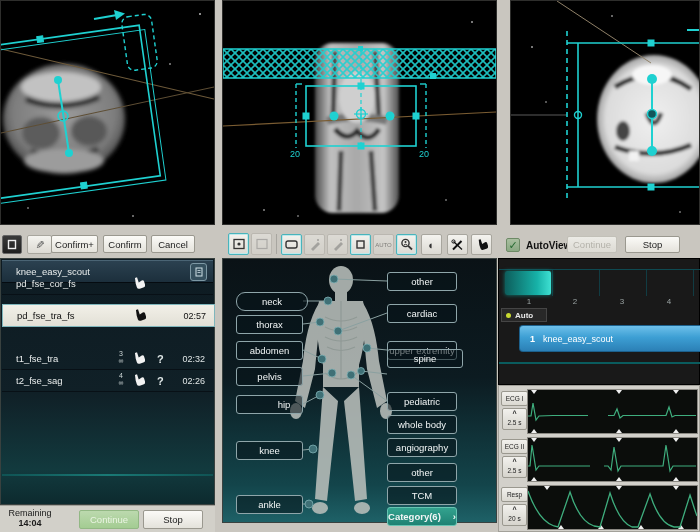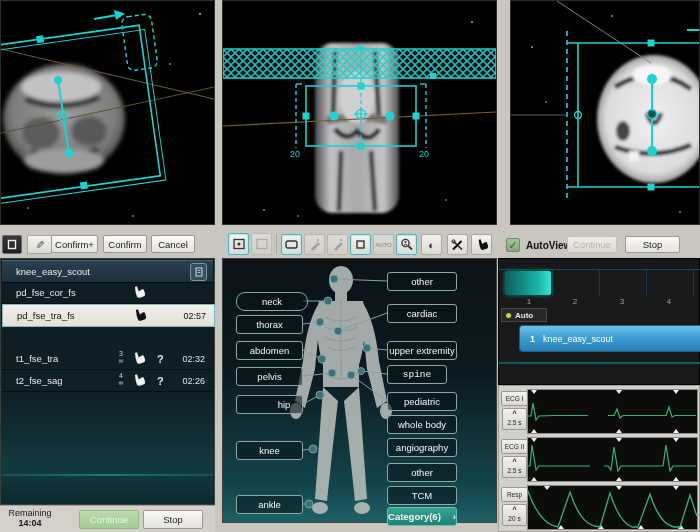--- a/index.html
+++ b/index.html
@@ -330,21 +330,21 @@
     <div class="prow hdr" style="top:1px;">
       <span class="nm">knee_easy_scout</span>
       <span style="position:absolute;right:6px;top:2px;width:15px;height:16px;background:#35505e;border:1px solid #7d98a4;border-radius:3px;display:flex;align-items:center;justify-content:center;">
         <svg width="8" height="10">
             <rect x="1" y="1" width="6" height="8" fill="none" stroke="#cfe0e6" stroke-width="1"></rect>
             <line x1="2.5" y1="3.5" x2="5.5" y2="3.5" stroke="#cfe0e6" stroke-width="0.8"></line>
             <line x1="2.5" y1="5.5" x2="5.5" y2="5.5" stroke="#cfe0e6" stroke-width="0.8"></line>
           </svg>
       </span>
     </div>
-    <div class="prow" style="top:23px;align-items:center;">
+    <div class="prow" style="top:14px;align-items:center;">
       <span class="nm">pd_fse_cor_fs</span>
       <span class="handico">
         <svg width="13" height="14" viewBox="0 0 12 13">
             <path d="M4.5,1 h2 v5.2 l3.2,-0.9 q1.8,-0.2 1.8,1.6 v2.6 q0,2.4 -2.4,2.4 h-3.4 q-2.2,0 -2.2,-2.2 v-3.5 z" fill="#f2f2f2" transform="rotate(-18 6 7)"></path>
           </svg>
       </span>
       <span class="tm"></span>
     </div>
     <div class="prow selrow" style="top:45px;">
       <span class="nm">pd_fse_tra_fs</span>
@@ -453,21 +453,21 @@
     <div class="bodybtn" style="left:13px;top:56px;width:67px;">thorax</div>
     <div class="bodybtn" style="left:13px;top:82px;width:67px;">abdomen</div>
     <div class="bodybtn" style="left:13px;top:108px;width:67px;">pelvis</div>
     <div class="bodybtn" style="left:13px;top:136px;width:67px;padding-left:29px;">hip</div>
     <div class="bodybtn" style="left:13px;top:182px;width:67px;">knee</div>
     <div class="bodybtn" style="left:13px;top:236px;width:67px;">ankle</div>
 
     <div class="bodybtn" style="left:164px;top:13px;width:70px;">other</div>
     <div class="bodybtn" style="left:164px;top:45px;width:70px;">cardiac</div>
     <div class="bodybtn" style="left:164px;top:82px;width:70px;">upper extremity</div>
-    <div class="bodybtn" style="left:164px;top:106px;width:60px;font-family:Liberation Mono, monospace;">spine</div>
+    <div class="bodybtn" style="left:164px;top:90px;width:76px;">spine</div>
     <div class="bodybtn" style="left:164px;top:133px;width:70px;">pediatric</div>
     <div class="bodybtn" style="left:164px;top:156px;width:70px;">whole body</div>
     <div class="bodybtn" style="left:164px;top:179px;width:70px;">angiography</div>
     <div class="bodybtn" style="left:164px;top:204px;width:70px;">other</div>
     <div class="bodybtn" style="left:164px;top:227px;width:70px;">TCM</div>
     <div class="bodybtn cat" style="left:164px;top:248px;width:70px;">
       <span>Category(6)</span>
       <span class="chev">›</span>
     </div>
   </div>

